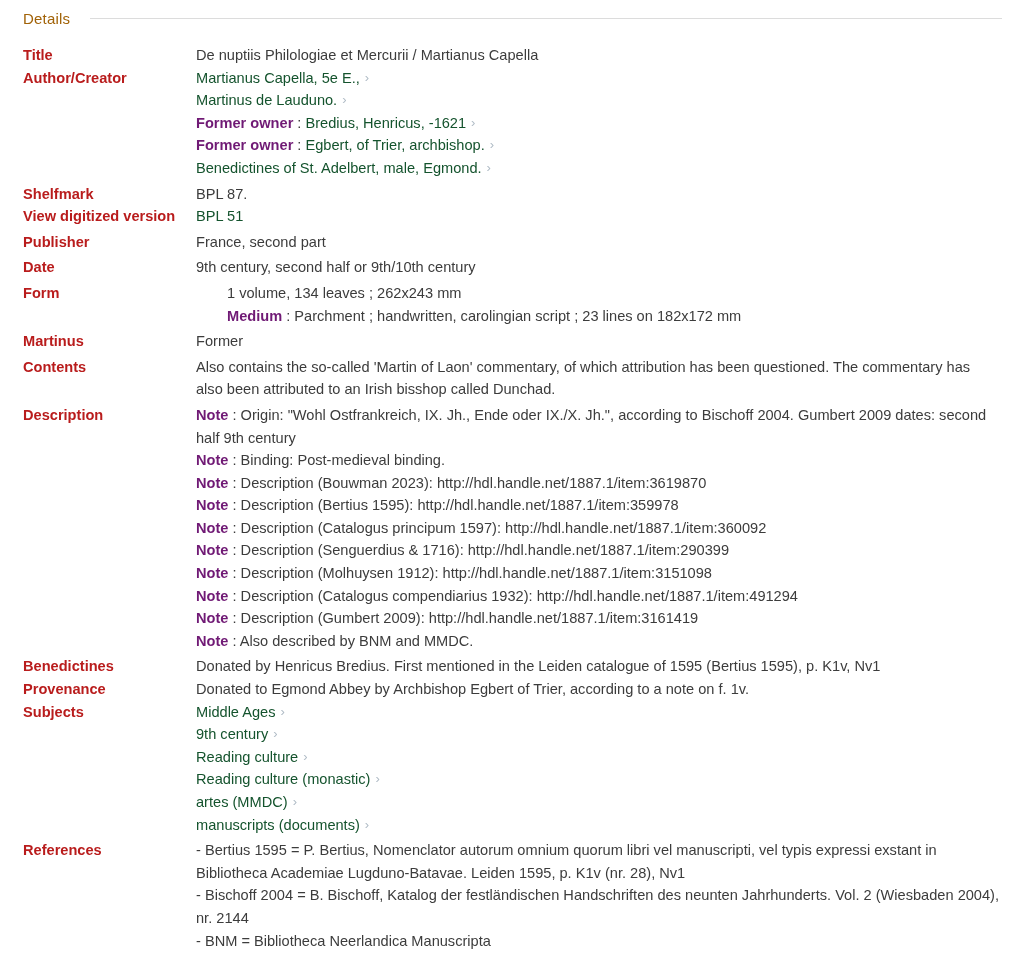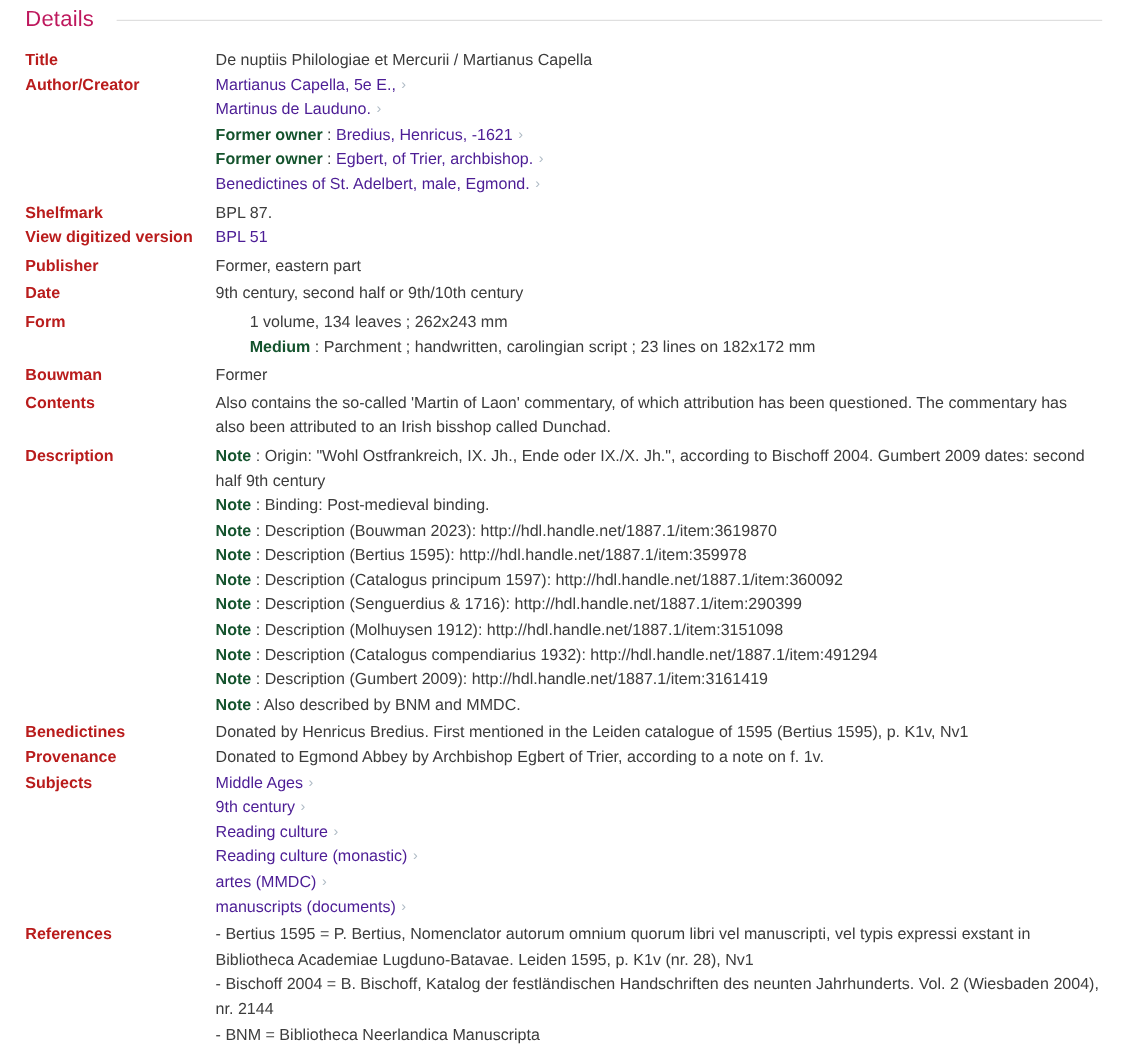--- a/index.html
+++ b/index.html
@@ -26,23 +26,23 @@
 
   
   .section-head {
     display: flex;
     align-items: center;
     padding-left: 23px;
     padding-right: 26px;
     height: 36px;
   }
   .section-head .title {
-    font-size: 20px;
+    font-size: 15px;
     font-weight: 400;
-    color: #be185d;
+    color: #a16207;
     letter-spacing: 0.2px;
     white-space: nowrap;
     padding-right: 20px;
   }
   .section-head .rule {
     flex: 1 1 auto;
     height: 1px;
     background: #dcdcdc;
   }
 
@@ -69,24 +69,24 @@
     line-height: 22.6px;
     color: #3c3c3c;
     font-size: 14.6px;
   }
 
   
   .r-tight th.label, .r-tight td.value { padding-top: 0; }
   .r-gap th.label, .r-gap td.value { padding-top: 3px; }
 
   .line { display: block; margin-left: 31px; }
-  .prefix { font-weight: bold; color: #14532d; }
+  .prefix { font-weight: bold; color: #701a75; }
 
   a.link, .link {
-    color: #4c1d95;
+    color: #14532d;
     text-decoration: none;
     cursor: pointer;
   }
   .link-row { display: block; }
 
   .chev {
     display: inline-block;
     color: #b0bcc6;
     font-size: 13px;
     margin-left: 5px;
@@ -131,37 +131,37 @@
 
       <tr class="r-tight">
         <th class="label">View digitized version</th>
         <td class="value">
           <span class="link">BPL 51</span>
         </td>
       </tr>
 
       <tr class="r-gap">
         <th class="label">Publisher</th>
-        <td class="value">Former, eastern part</td>
+        <td class="value">France, second part</td>
       </tr>
 
       <tr class="r-gap">
         <th class="label">Date</th>
         <td class="value">9th century, second half or 9th/10th century</td>
       </tr>
 
       <tr class="r-gap">
         <th class="label">Form</th>
         <td class="value">
           <span id="form-slot"><span class="line"><span>1 volume, 134 leaves ; 262x243 mm</span></span><span class="line"><span class="prefix">Medium</span><span> : </span><span>Parchment ; handwritten, carolingian script ; 23 lines on 182x172 mm</span></span></span>
         </td>
       </tr>
 
       <tr class="r-gap">
-        <th class="label">Bouwman</th>
+        <th class="label">Martinus</th>
         <td class="value">Former</td>
       </tr>
 
       <tr class="r-gap">
         <th class="label">Contents</th>
         <td class="value">Also contains the so-called 'Martin of Laon' commentary, of which attribution has been questioned. The commentary has also been attributed to an Irish bisshop called Dunchad.</td>
       </tr>
 
       <tr class="r-gap">
         <th class="label">Description</th>

